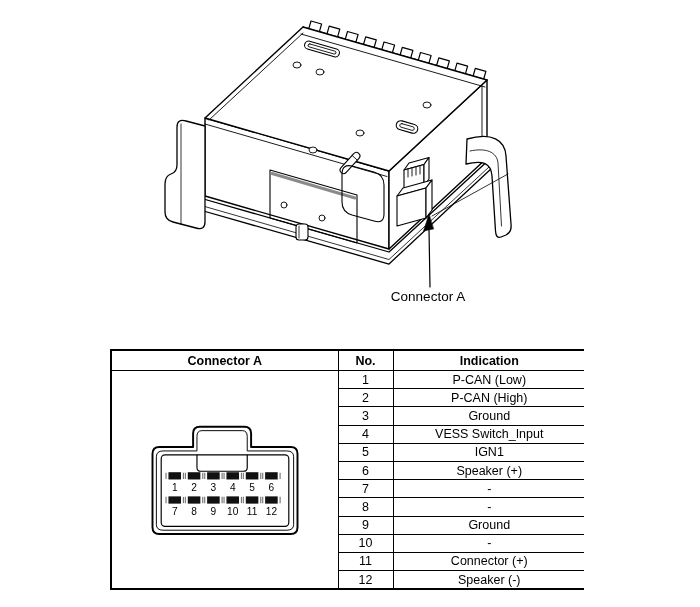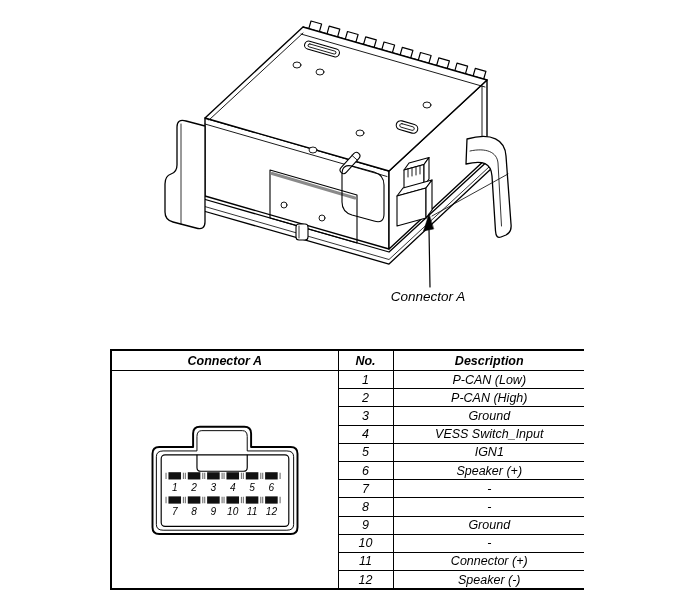--- a/index.html
+++ b/index.html
@@ -7,21 +7,20 @@
     padding: 0;
     background: #ffffff;
   }
   .stage {
     position: relative;
     width: 584px;
     height: 607px;
     background: #ffffff;
     font-family: "Liberation Sans", sans-serif;
     overflow: hidden;
-    font-style: italic;
   }
   .module-svg {
     position: absolute;
     left: 0;
     top: 0;
   }
   .pinout-table {
     position: absolute;
     left: 110px;
     top: 349px;
@@ -163,21 +162,21 @@
   <table class="pinout-table">
     <colgroup>
       <col style="width:227px">
       <col style="width:55px">
       <col style="width:193px">
     </colgroup>
     <tbody>
         <tr>
       <th>Connector A</th>
       <th>No.</th>
-      <th>Description</th>
+      <th>Indication</th>
     </tr>
     <tr>
       <td class="connector-cell" rowspan="12">
         
         <svg width="174" height="121" viewBox="0 0 180 125">
           <g fill="none" stroke-linejoin="round" stroke="#000000">
             <path stroke-width="2" d="M 57,30 L 57,16 Q 57,9 64,9 L 110,9 Q 117,9 117,16 L 117,30
                      L 158,30 Q 165,30 165,37 L 165,113 Q 165,120 158,120
                      L 22,120 Q 15,120 15,113 L 15,37 Q 15,30 22,30 Z"></path>
             <path stroke-width="1" d="M 61,34 L 61,19 Q 61,13 66,13 L 108,13 Q 113,13 113,19 L 113,34

